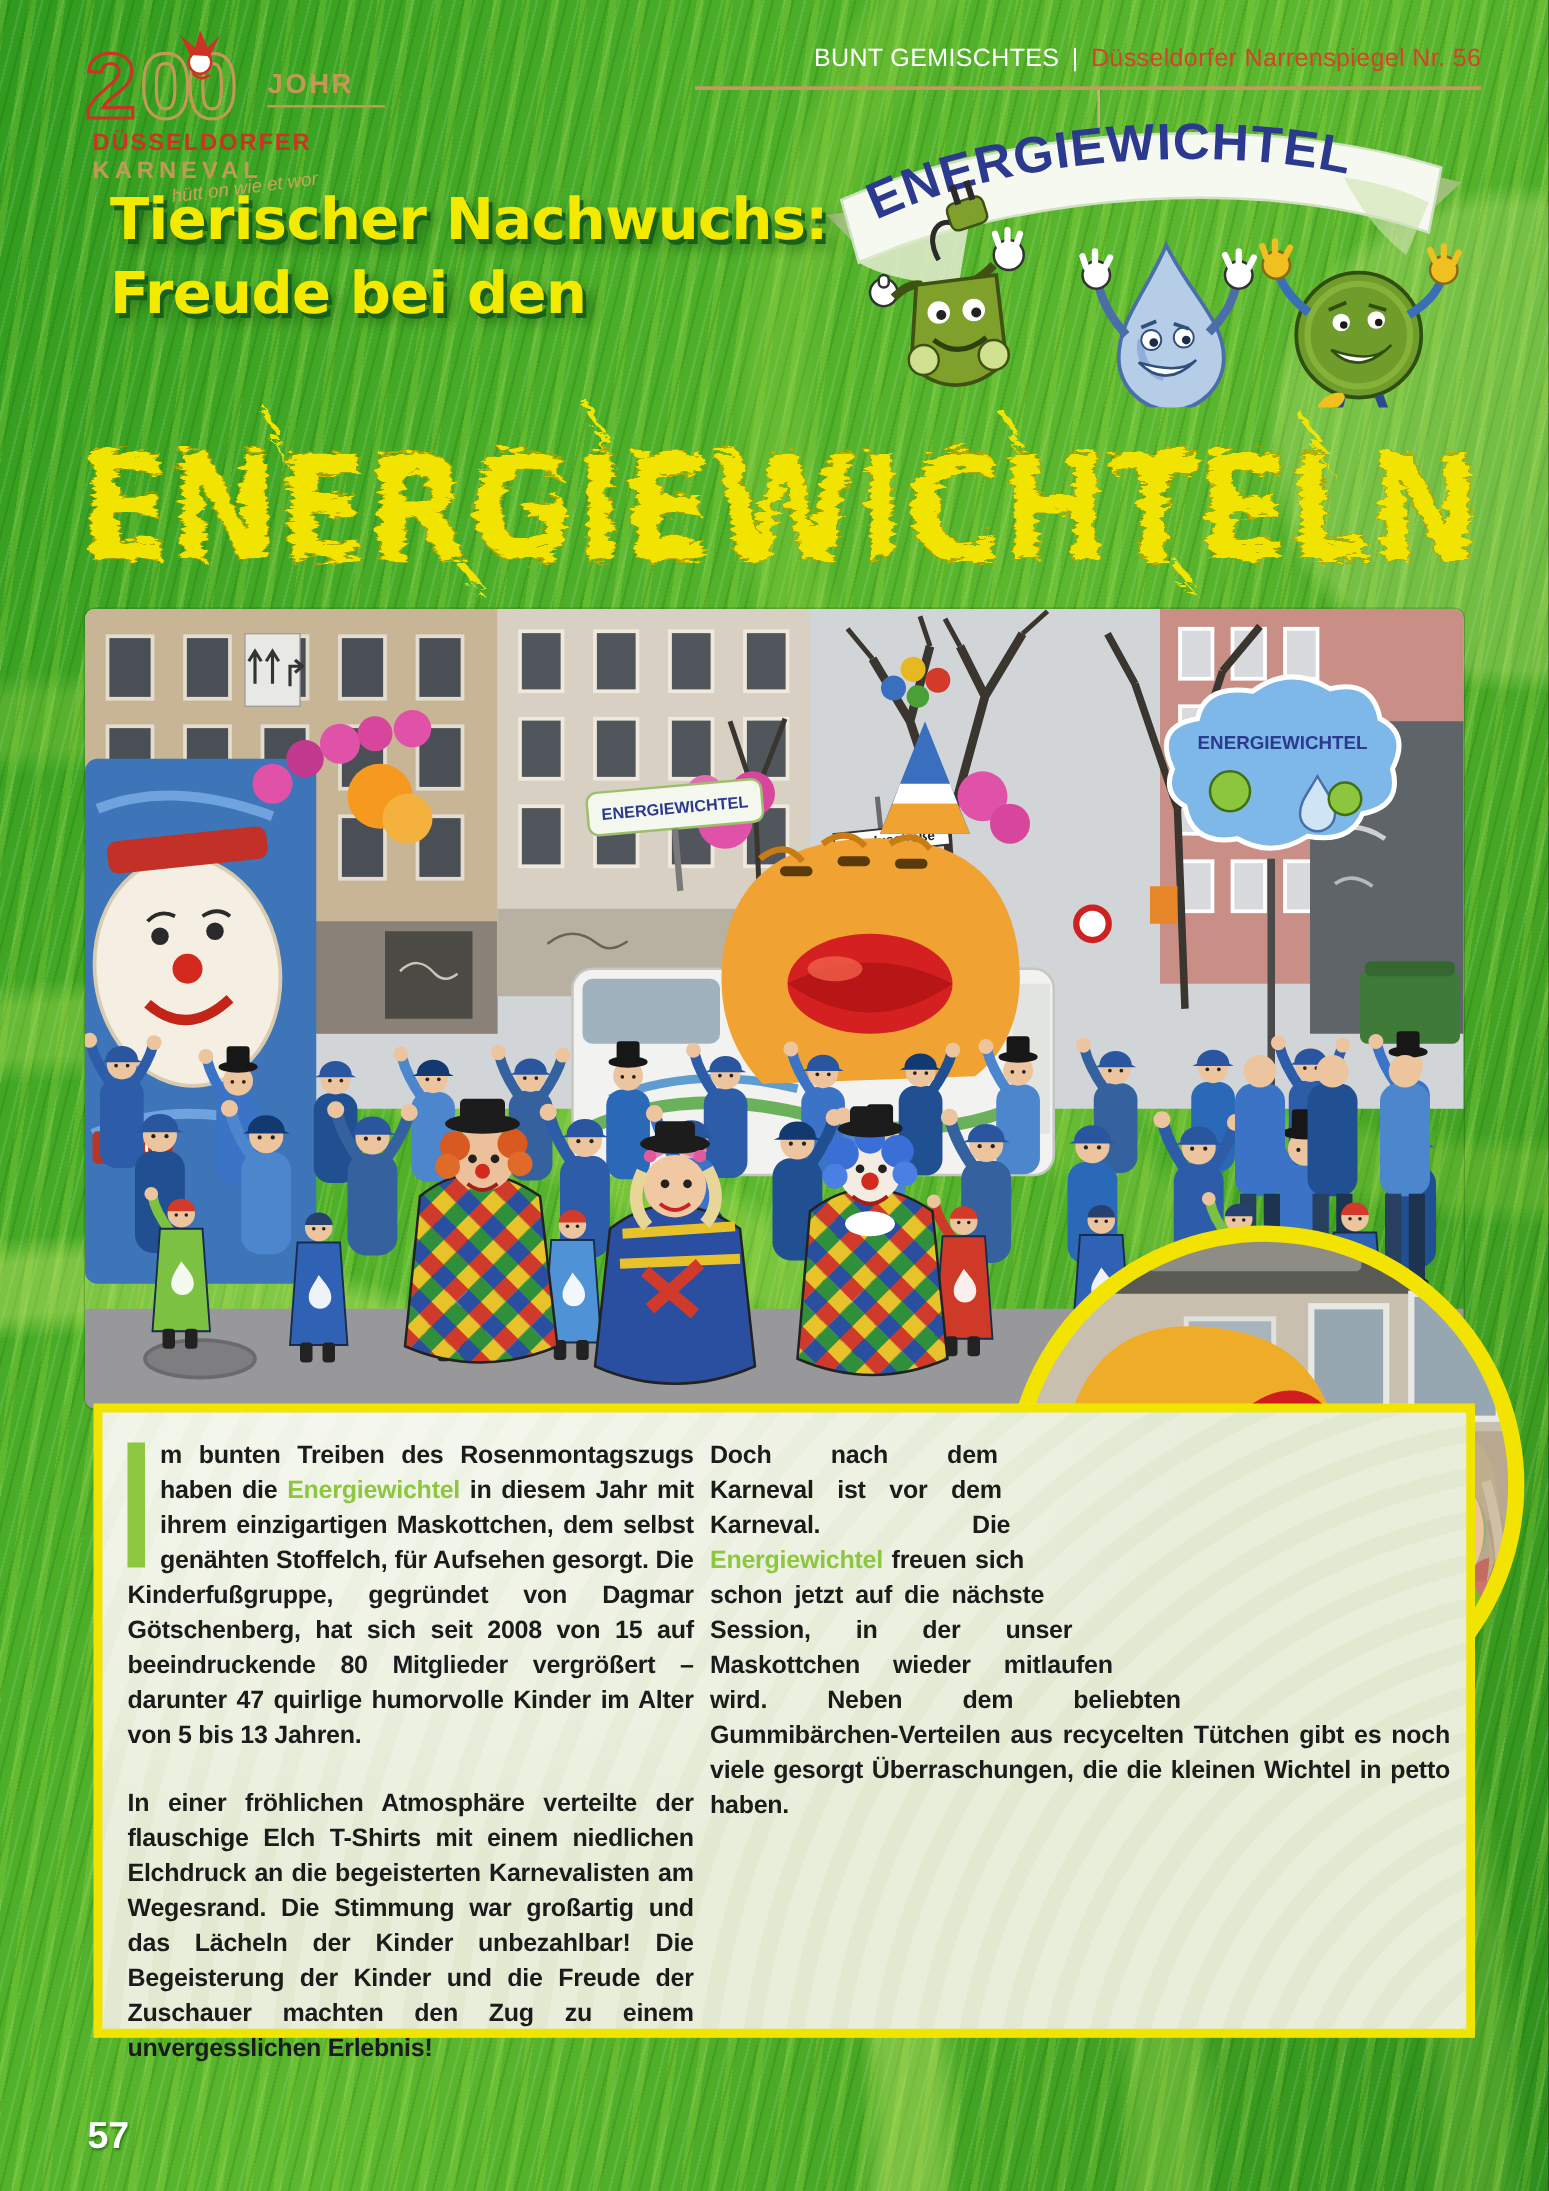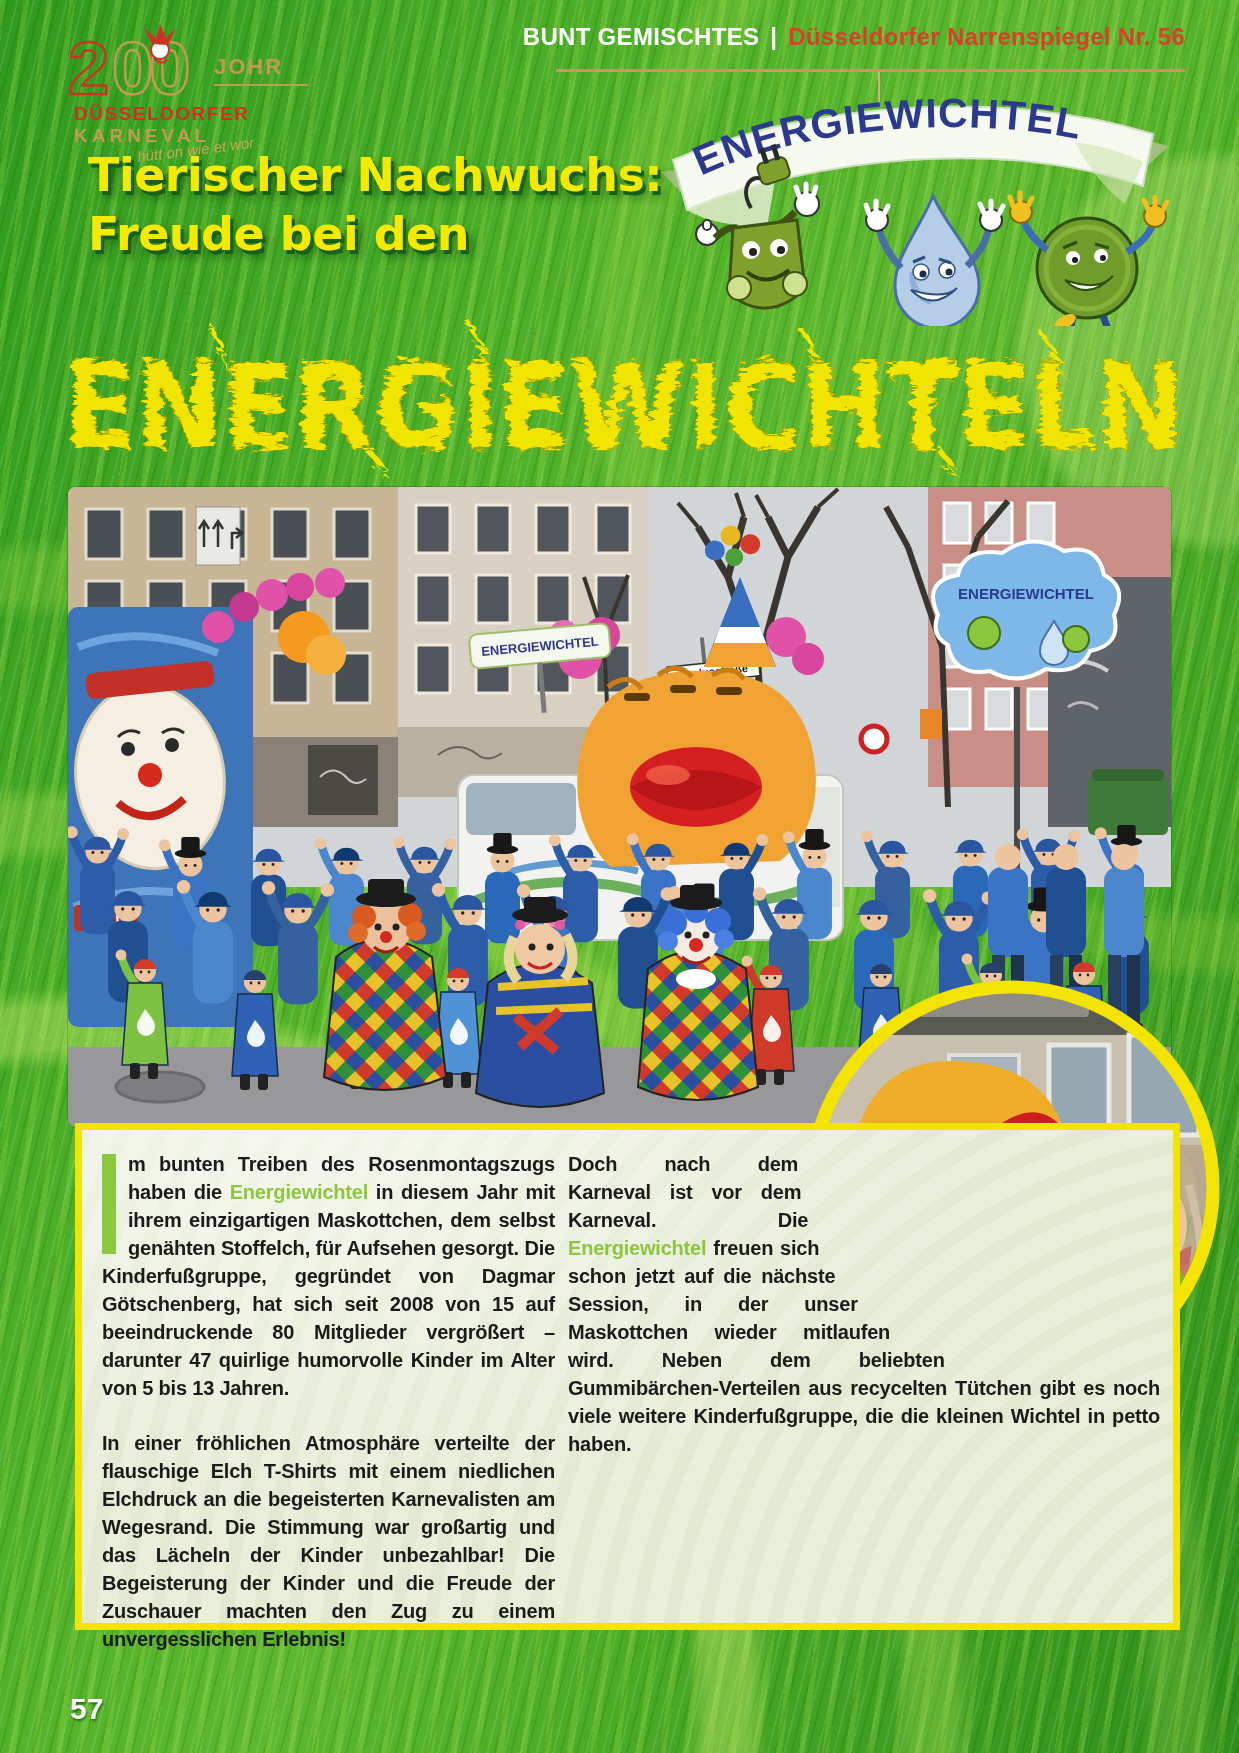--- a/index.html
+++ b/index.html
@@ -7,21 +7,21 @@
     position:relative;width:1239px;height:1753px;overflow:hidden;margin:0 auto;
     font-family:"Liberation Sans",sans-serif;
     background:
       radial-gradient(circle at 6% 96%, rgba(215,240,120,0) 0 30%, rgba(205,235,110,.40) 31% 33%, rgba(0,0,0,0) 34% 40%, rgba(190,230,95,.30) 41% 43%, rgba(0,0,0,0) 44% 52%, rgba(180,225,85,.22) 53% 55%, rgba(0,0,0,0) 56%),
       radial-gradient(circle at 98% 20%, rgba(230,245,150,.25) 0 10%, rgba(0,0,0,0) 11% 30%, rgba(160,215,70,.25) 31% 33%, rgba(0,0,0,0) 34%),
       repeating-linear-gradient(104deg, rgba(255,255,255,.10) 0 2px, rgba(255,255,255,0) 2px 7px, rgba(8,70,4,.14) 7px 9px, rgba(8,70,4,0) 9px 16px),
       repeating-linear-gradient(98deg, rgba(175,228,75,.22) 0 6px, rgba(0,0,0,0) 6px 23px),
       linear-gradient(115deg,#2f9a1e 0%,#49ad27 28%,#5cb82e 52%,#47a825 72%,#2e8f1c 100%);
   }
   
-  .hdr{position:absolute;left:0;top:23px;width:1185px;text-align:right;font-weight:bold;font-size:24px;letter-spacing:.3px;}
+  .hdr{position:absolute;left:0;top:36px;width:1185px;text-align:right;font-weight:normal;font-size:20px;letter-spacing:.3px;}
   .hdr .sec{color:#ffffff;} .hdr .div{color:#ffffff;padding:0 4px;} .hdr .iss{color:#d8402c;}
   .hdr-line{position:absolute;left:556px;top:69px;width:629px;height:3px;background:#c49a60;}
   .hdr-tick{position:absolute;left:878px;top:72px;width:2px;height:30px;background:#cdb184;}
   
   .logo{position:absolute;left:68px;top:20px;width:240px;height:150px;}
   
   .banner{position:absolute;left:655px;top:76px;width:520px;height:250px;}
   
   .headline{position:absolute;left:88px;top:146px;width:620px;color:#f3ea00;font-weight:bold;
     font-family:"DejaVu Sans","Liberation Sans",sans-serif;font-size:46px;line-height:59px;
@@ -843,18 +843,18 @@
     <circle cx="213" cy="213" r="201" fill="none" stroke="#f2e300" stroke-width="13"></circle>
   </svg>
 
   <div class="panel">
     <div class="col col-left">
       <p><span class="dropcap">I</span><span>m bunten Treiben des Rosenmontagszugs haben die </span><span class="hl">Energiewichtel</span><span> in diesem Jahr mit ihrem einzigartigen Maskottchen, dem selbst genähten Stoffelch, für Aufsehen gesorgt. Die Kinderfußgruppe, gegründet von Dagmar Götschenberg, hat sich seit 2008 von 15 auf beeindruckende 80 Mitglieder vergrößert – darunter 47 quirlige humorvolle Kinder im Alter von 5 bis 13 Jahren.</span></p>
       <p>In einer fröhlichen Atmosphäre verteilte der flauschige Elch T-Shirts mit einem niedlichen Elchdruck an die begeisterten Karnevalisten am Wegesrand. Die Stimmung war großartig und das Lächeln der Kinder unbezahlbar! Die Begeisterung der Kinder und die Freude der Zuschauer machten den Zug zu einem unvergesslichen Erlebnis!</p>
     </div>
     <div class="col col-right">
       <div class="circle-spacer"></div>
-      <p><span>Doch nach dem Karneval ist vor dem Karneval. Die </span><span class="hl">Energiewichtel</span><span> freuen sich schon jetzt auf die nächste Session, in der unser Maskottchen wieder mitlaufen wird. Neben dem beliebten Gummibärchen-Verteilen aus recycelten Tütchen gibt es noch viele weitere Kinderfußgruppe, die die kleinen Wichtel in petto haben.</span></p>
+      <p><span>Doch nach dem Karneval ist vor dem Karneval. Die </span><span class="hl">Energiewichtel</span><span> freuen sich schon jetzt auf die nächste Session, in der unser Maskottchen wieder mitlaufen wird. Neben dem beliebten Gummibärchen-Verteilen aus recycelten Tütchen gibt es noch viele gesorgt Überraschungen, die die kleinen Wichtel in petto haben.</span></p>
     </div>
   </div>
 
   <div class="pagenum">57</div>
 </div>
 
 </body></html>

